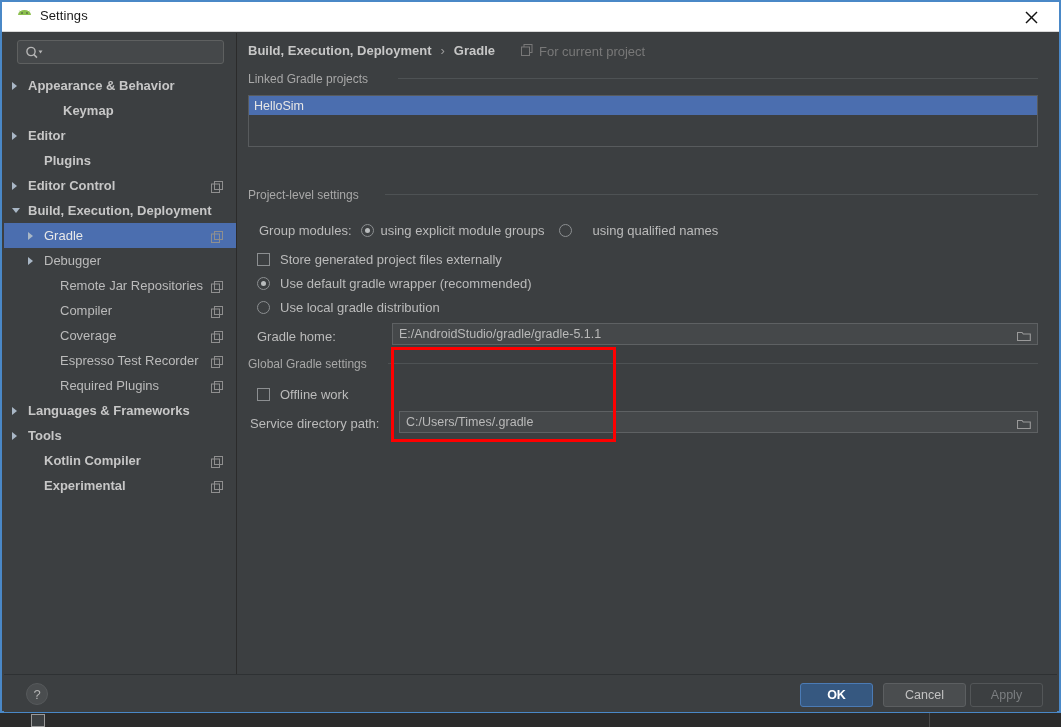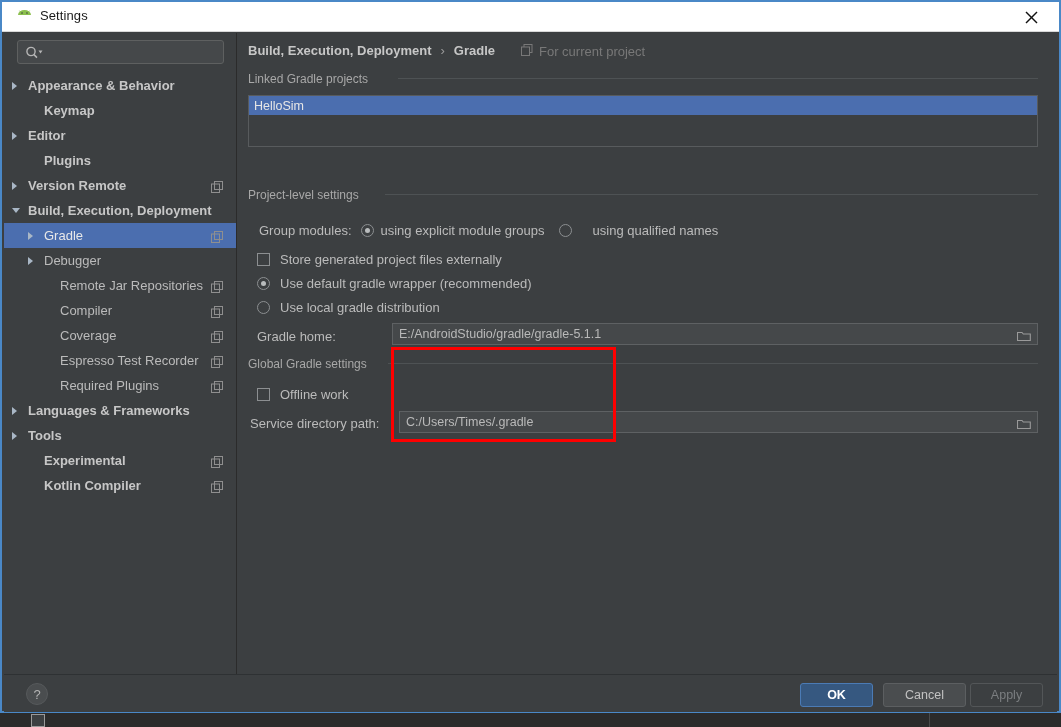--- a/index.html
+++ b/index.html
@@ -362,32 +362,32 @@
           <path d="M13.5 5.5 l4 0 l-2 3 z" fill="#b6b6b6"></path>
         </svg>
       </span>
     </div>
     <div id="tree">
         <div class="tree-row">
           <span class="tw" style="left: 8px;"></span>
           <span class="tlabel bold" style="margin-left: 24px;">Appearance &amp; Behavior</span>
         </div>
         <div class="tree-row">
-          <span class="tlabel bold" style="margin-left: 40px;">Keymap</span>
+          <span class="tlabel bold" style="margin-left: 59px;">Keymap</span>
         </div>
         <div class="tree-row">
           <span class="tw" style="left: 8px;"></span>
           <span class="tlabel bold" style="margin-left: 24px;">Editor</span>
         </div>
         <div class="tree-row">
           <span class="tlabel bold" style="margin-left: 40px;">Plugins</span>
         </div>
         <div class="tree-row">
           <span class="tw" style="left: 8px;"></span>
-          <span class="tlabel bold" style="margin-left: 24px;">Version Remote</span>
+          <span class="tlabel bold" style="margin-left: 24px;">Editor Control</span>
           <span class="copyicon"><svg width="12" height="12" viewBox="0 0 12 12">
               <rect x="3.5" y="0.5" width="8" height="8" fill="none" stroke="#8f8f8f" stroke-width="1"></rect>
               <rect x="0.5" y="3" width="8" height="8.5" fill="none" stroke="#8f8f8f" stroke-width="1"></rect>
             </svg></span>
         </div>
         <div class="tree-row">
           <span class="tw open" style="left: 8px;"></span>
           <span class="tlabel bold" style="margin-left: 24px;">Build, Execution, Deployment</span>
         </div>
         <div class="tree-row selected">
@@ -439,28 +439,28 @@
         </div>
         <div class="tree-row">
           <span class="tw" style="left: 8px;"></span>
           <span class="tlabel bold" style="margin-left: 24px;">Languages &amp; Frameworks</span>
         </div>
         <div class="tree-row">
           <span class="tw" style="left: 8px;"></span>
           <span class="tlabel bold" style="margin-left: 24px;">Tools</span>
         </div>
         <div class="tree-row">
+          <span class="tlabel bold" style="margin-left: 40px;">Kotlin Compiler</span>
+          <span class="copyicon"><svg width="12" height="12" viewBox="0 0 12 12">
+              <rect x="3.5" y="0.5" width="8" height="8" fill="none" stroke="#8f8f8f" stroke-width="1"></rect>
+              <rect x="0.5" y="3" width="8" height="8.5" fill="none" stroke="#8f8f8f" stroke-width="1"></rect>
+            </svg></span>
+        </div>
+        <div class="tree-row">
           <span class="tlabel bold" style="margin-left: 40px;">Experimental</span>
-          <span class="copyicon"><svg width="12" height="12" viewBox="0 0 12 12">
-              <rect x="3.5" y="0.5" width="8" height="8" fill="none" stroke="#8f8f8f" stroke-width="1"></rect>
-              <rect x="0.5" y="3" width="8" height="8.5" fill="none" stroke="#8f8f8f" stroke-width="1"></rect>
-            </svg></span>
-        </div>
-        <div class="tree-row">
-          <span class="tlabel bold" style="margin-left: 40px;">Kotlin Compiler</span>
           <span class="copyicon"><svg width="12" height="12" viewBox="0 0 12 12">
               <rect x="3.5" y="0.5" width="8" height="8" fill="none" stroke="#8f8f8f" stroke-width="1"></rect>
               <rect x="0.5" y="3" width="8" height="8.5" fill="none" stroke="#8f8f8f" stroke-width="1"></rect>
             </svg></span>
         </div>
       </div>
   </div>
 
   <div id="main">
 

